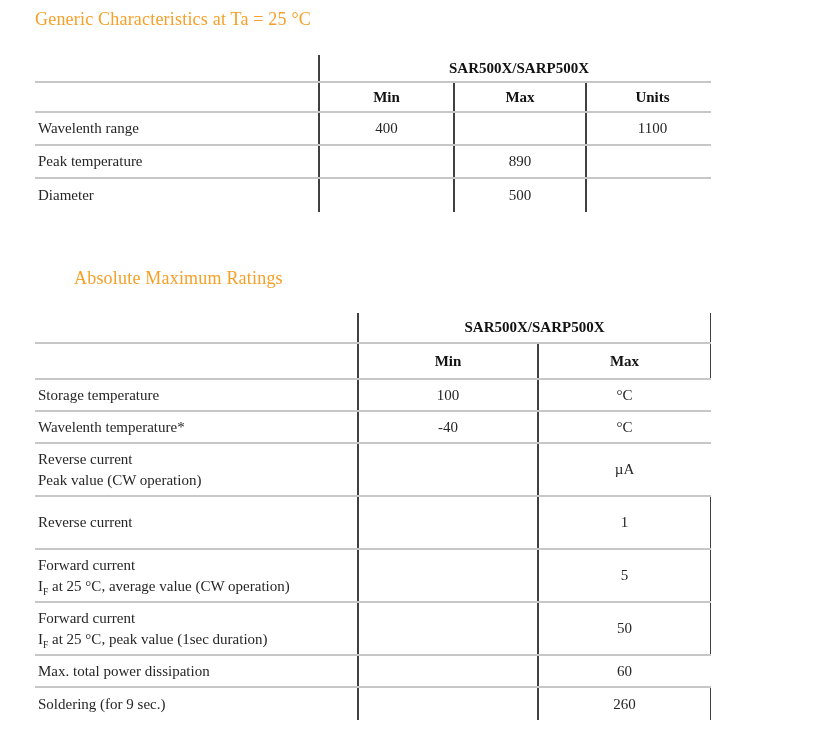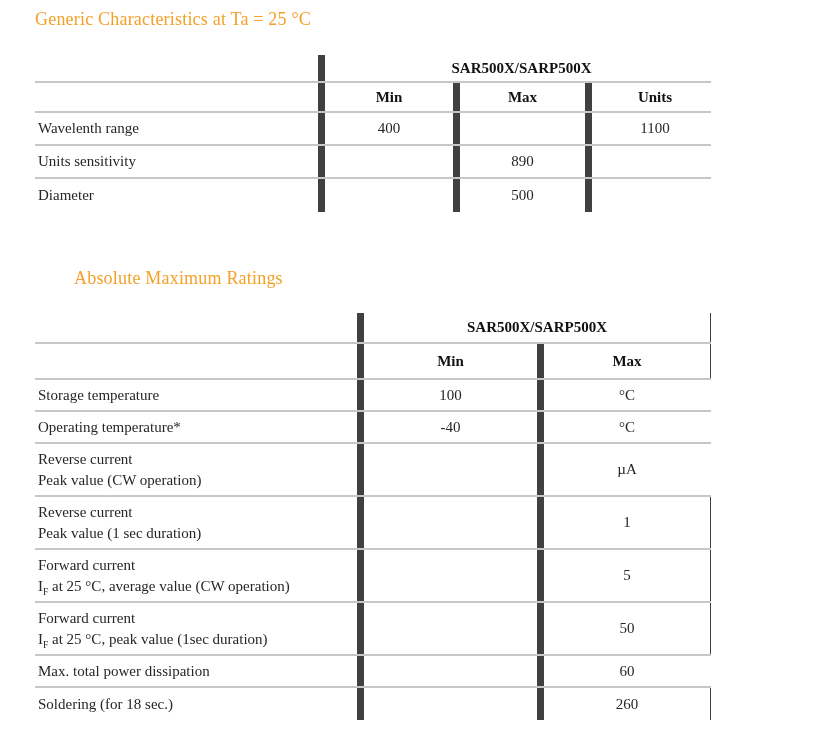--- a/index.html
+++ b/index.html
@@ -47,21 +47,21 @@
 
   .cell {
     box-sizing: border-box;
     display: flex;
     align-items: center;
     justify-content: center;
     font-size: 15px;
     overflow: hidden;
     white-space: nowrap;
   }
-  .cell.vline { border-left: 7px solid #404040; }
+  .cell.vline { border-left: 2px solid #404040; }
   .cell.label {
     flex-direction: column;
     align-items: flex-start;
     justify-content: center;
     padding-left: 3px;
   }
   .cell.label .lline { line-height: 21px; }
   .hdr { font-weight: 700; color: #121212; }
   sub { font-size: 9.5px; line-height: 0; }
 </style>
@@ -88,21 +88,21 @@
         <div class="cell label">
           <div class="lline"><span>Wavelenth range</span></div>
         </div>
         <div class="cell vline">400</div>
         <div class="cell vline"></div>
         <div class="cell vline">1100</div>
         <div class="cell vline">nm</div>
       </div>
       <div class="row data single">
         <div class="cell label">
-          <div class="lline"><span>Units sensitivity</span></div>
+          <div class="lline"><span>Peak temperature</span></div>
         </div>
         <div class="cell vline"></div>
         <div class="cell vline">890</div>
         <div class="cell vline"></div>
         <div class="cell vline">nm</div>
       </div>
       <div class="row data single last">
         <div class="cell label">
           <div class="lline"><span>Diameter</span></div>
         </div>
@@ -128,37 +128,36 @@
       </div>
       <div class="row data single">
         <div class="cell label">
           <div class="lline"><span>Storage temperature</span></div>
         </div>
         <div class="cell vline">100</div>
         <div class="cell vline">°C</div>
       </div>
       <div class="row data single">
         <div class="cell label">
-          <div class="lline"><span>Operating temperature*</span></div>
+          <div class="lline"><span>Wavelenth temperature*</span></div>
         </div>
         <div class="cell vline">-40</div>
         <div class="cell vline">°C</div>
       </div>
       <div class="row data double">
         <div class="cell label">
           <div class="lline"><span>Reverse current</span></div>
           <div class="lline"><span>Peak value (CW operation)</span></div>
         </div>
         <div class="cell vline"></div>
         <div class="cell vline">µA</div>
       </div>
       <div class="row data double">
         <div class="cell label">
           <div class="lline"><span>Reverse current</span></div>
-          <div class="lline"><span>Peak value (1 sec duration)</span></div>
         </div>
         <div class="cell vline"></div>
         <div class="cell vline">1</div>
         <div class="cell vline">mA</div>
       </div>
       <div class="row data double">
         <div class="cell label">
           <div class="lline"><span>Forward current</span></div>
           <div class="lline"><span>I</span><sub>F</sub><span> at 25 °C, average value (CW operation)</span></div>
         </div>
@@ -177,21 +176,21 @@
       </div>
       <div class="row data single">
         <div class="cell label">
           <div class="lline"><span>Max. total power dissipation</span></div>
         </div>
         <div class="cell vline"></div>
         <div class="cell vline">60</div>
       </div>
       <div class="row data single last">
         <div class="cell label">
-          <div class="lline"><span>Soldering (for 18 sec.)</span></div>
+          <div class="lline"><span>Soldering (for 9 sec.)</span></div>
         </div>
         <div class="cell vline"></div>
         <div class="cell vline">260</div>
         <div class="cell vline">°C</div>
       </div>
     </div>
 
 </div>
 
 </body></html>

